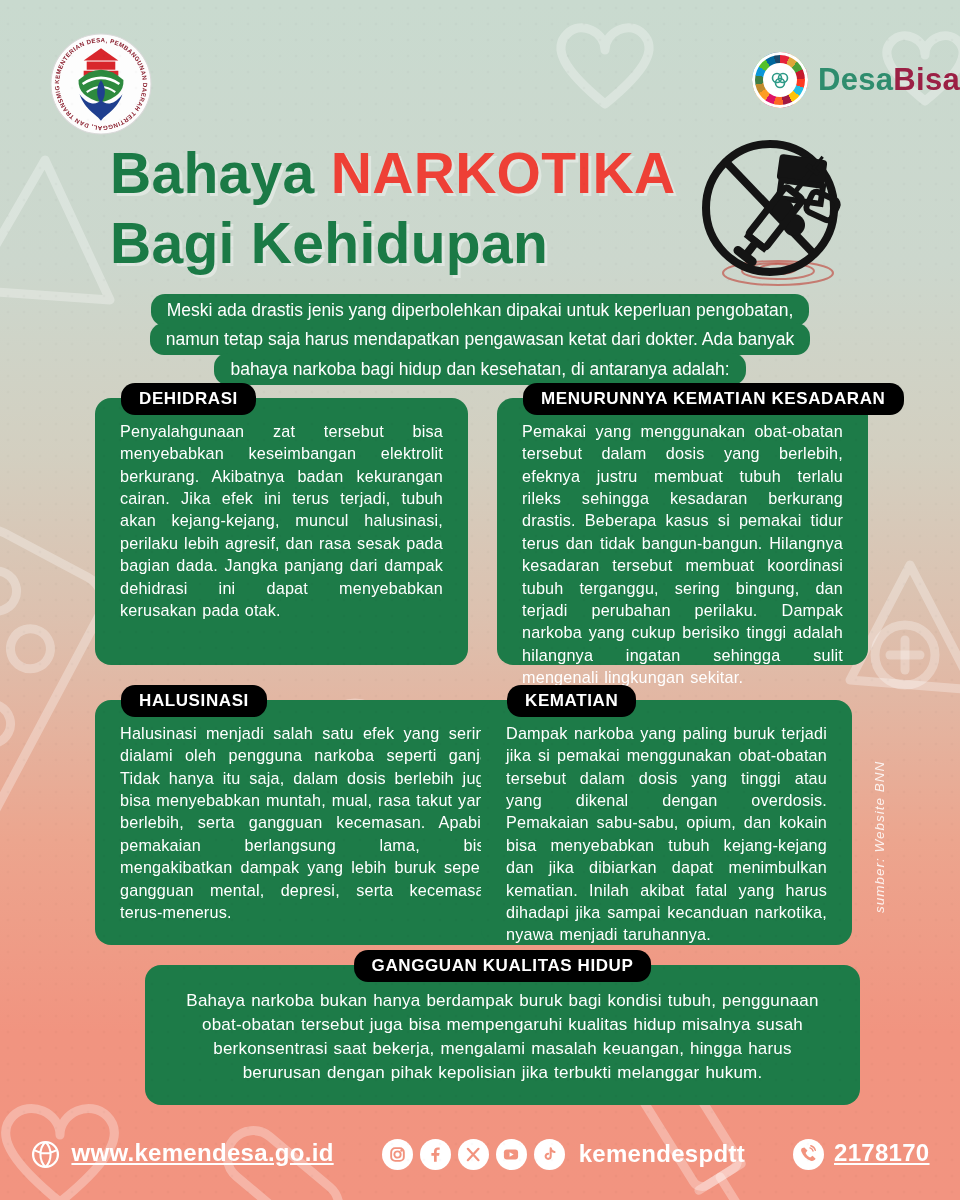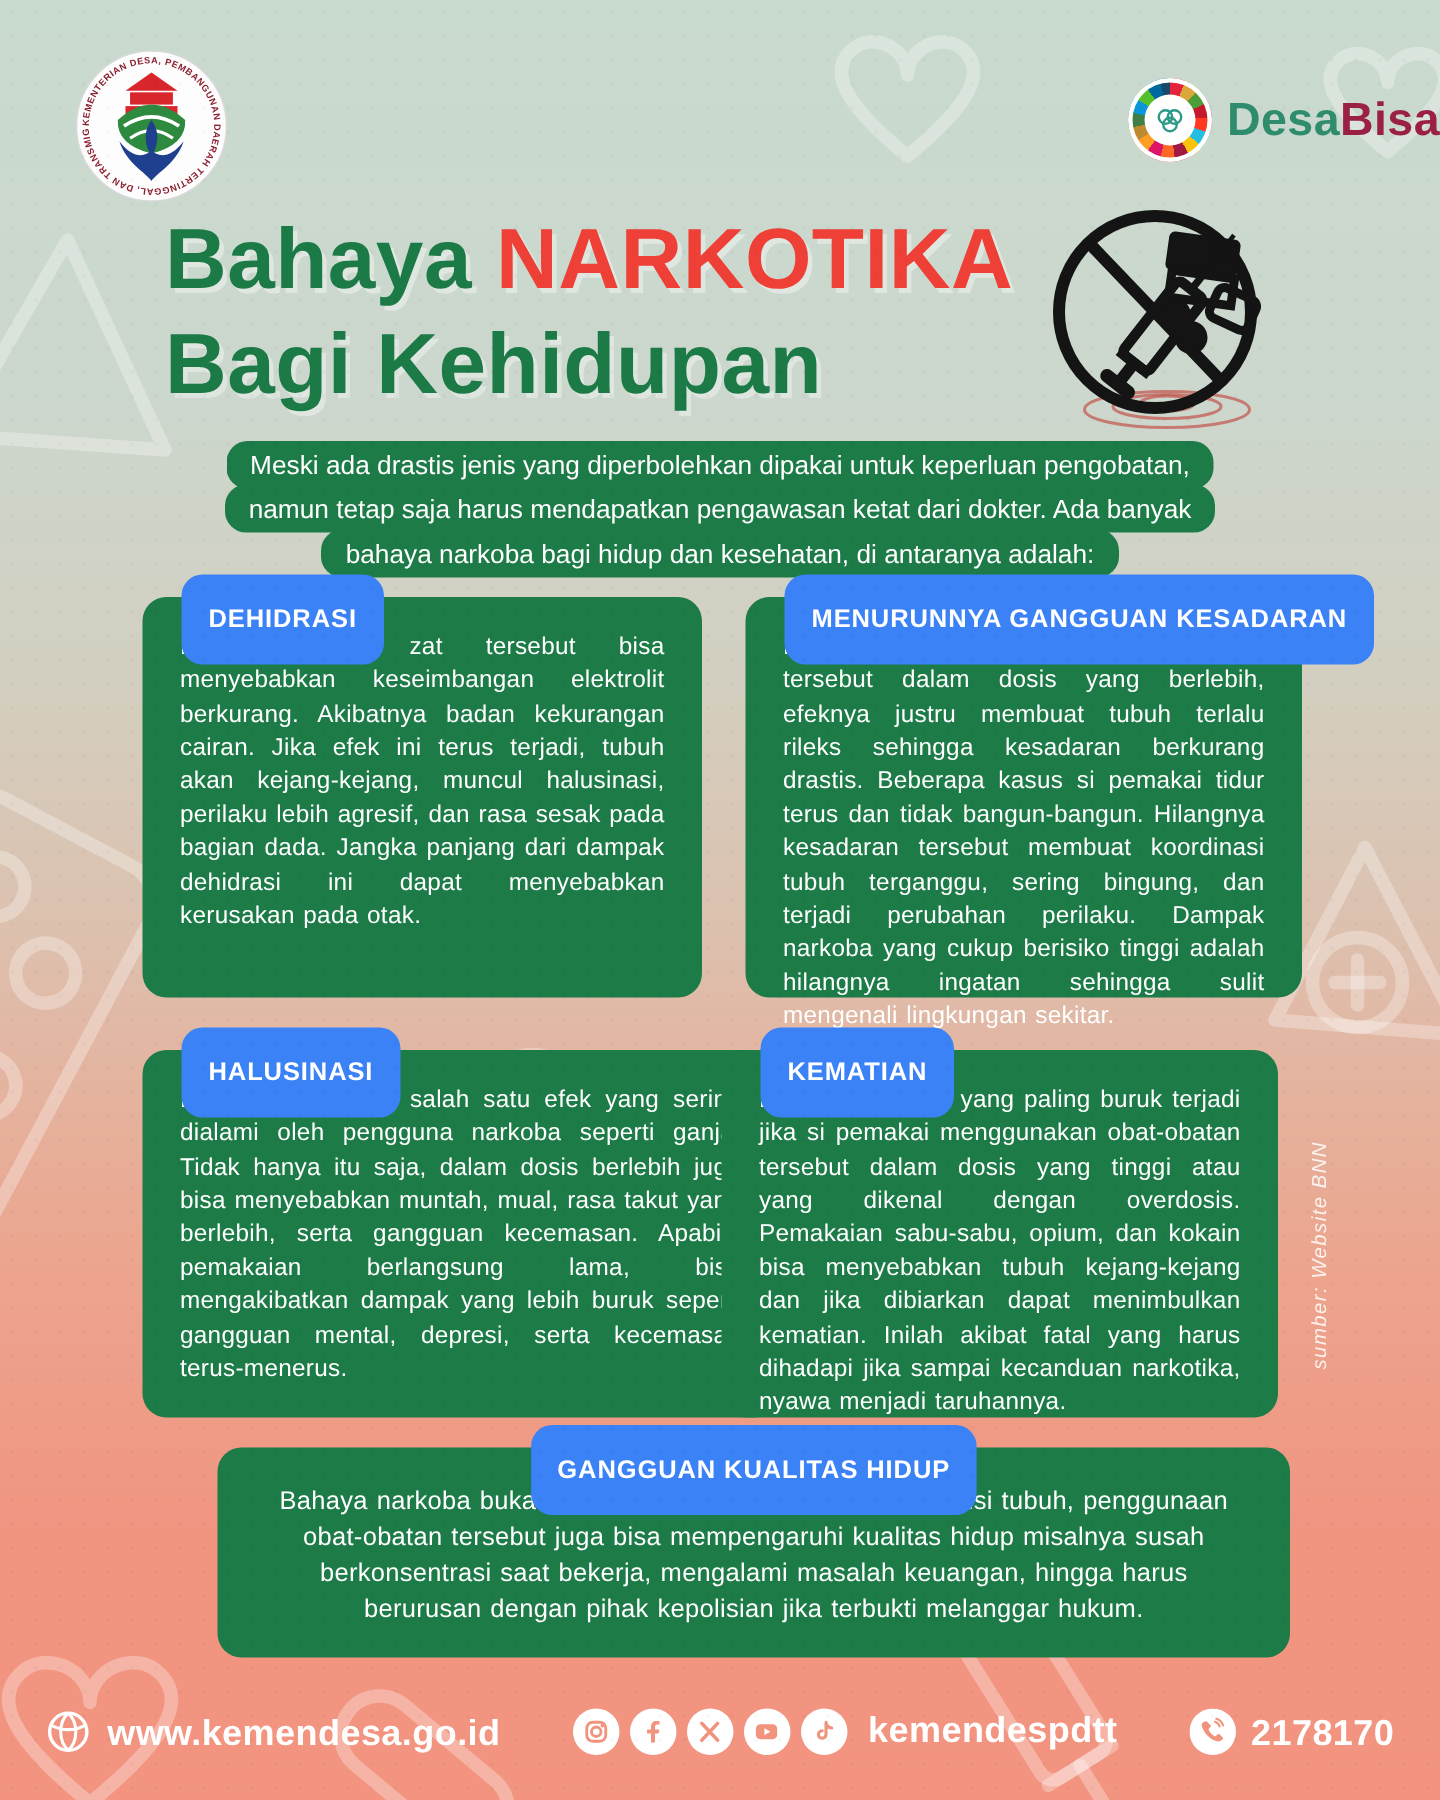--- a/index.html
+++ b/index.html
@@ -47,41 +47,41 @@
   }
 
   
   .card{position:absolute;background:#1d7b48;border-radius:16px;color:#fff;}
   .card-1{left:95px;top:398px;width:373px;height:267px;}
   .card-2{left:497px;top:398px;width:371px;height:267px;}
   .card-3{left:95px;top:700px;width:424px;height:245px;}
   .card-4{left:481px;top:700px;width:371px;height:245px;}
   .card-5{left:145px;top:965px;width:715px;height:140px;}
   .card-pill{
-    position:absolute;top:-15px;left:26px;background:#3b82f6;color:#fff;
-    font-weight:700;font-size:17px;letter-spacing:.6px;padding:20px 18px;
+    position:absolute;top:-15px;left:26px;background:#000000;color:#fff;
+    font-weight:700;font-size:17px;letter-spacing:.6px;padding:6px 18px;
     border-radius:14px;white-space:nowrap;
   }
   .card-pill.centered{left:50%;transform:translateX(-50%);}
   .card-body{
     padding:22px 25px 16px 25px;font-size:16.2px;line-height:1.38;
     text-align:justify;letter-spacing:.2px;word-spacing:1px;
   }
   .card-5 .card-body{text-align:center;font-size:17px;line-height:1.42;padding:24px 30px 16px 30px;}
 
   .source-note{
     position:absolute;left:872px;top:698px;height:215px;
     writing-mode:vertical-rl;transform:rotate(180deg);
     color:rgba(255,255,255,0.85);font-size:13.5px;font-style:italic;letter-spacing:1px;
   }
 
   
   .footer{position:absolute;left:0;bottom:0;width:100%;height:92px;
     display:flex;align-items:center;justify-content:center;color:#fff;}
-  .footer-item{display:flex;align-items:flex-end;gap:10px;}
+  .footer-item{display:flex;align-items:flex-start;gap:10px;text-decoration:underline;}
   .footer-text{font-size:24px;font-weight:600;letter-spacing:.3px;}
   .social-row{display:flex;align-items:center;gap:7px;margin:0 14px 0 48px;}
   .soc{width:31px;height:31px;border-radius:50%;background:#fff;display:flex;align-items:center;justify-content:center;}
   .handle{margin-right:48px;}
 </style>
 </head>
 <body>
 
 <div class="poster">
 
@@ -189,21 +189,21 @@
   <div class="intro-wrap">
     <span class="intro-pill">Meski ada drastis jenis yang diperbolehkan dipakai untuk keperluan pengobatan, namun tetap saja harus mendapatkan pengawasan ketat dari dokter. Ada banyak bahaya narkoba bagi hidup dan kesehatan, di antaranya adalah:</span>
   </div>
 
   <div class="card card-1">
     <div class="card-pill">DEHIDRASI</div>
     <div class="card-body">Penyalahgunaan zat tersebut bisa menyebabkan keseimbangan elektrolit berkurang. Akibatnya badan kekurangan cairan. Jika efek ini terus terjadi, tubuh akan kejang-kejang, muncul halusinasi, perilaku lebih agresif, dan rasa sesak pada bagian dada. Jangka panjang dari dampak dehidrasi ini dapat menyebabkan kerusakan pada otak.</div>
   </div>
 
   <div class="card card-2">
-    <div class="card-pill">MENURUNNYA GANGGUAN KESADARAN</div>
+    <div class="card-pill">MENURUNNYA KEMATIAN KESADARAN</div>
     <div class="card-body">Pemakai yang menggunakan obat-obatan tersebut dalam dosis yang berlebih, efeknya justru membuat tubuh terlalu rileks sehingga kesadaran berkurang drastis. Beberapa kasus si pemakai tidur terus dan tidak bangun-bangun. Hilangnya kesadaran tersebut membuat koordinasi tubuh terganggu, sering bingung, dan terjadi perubahan perilaku. Dampak narkoba yang cukup berisiko tinggi adalah hilangnya ingatan sehingga sulit mengenali lingkungan sekitar.</div>
   </div>
 
   <div class="card card-3">
     <div class="card-pill">HALUSINASI</div>
     <div class="card-body">Halusinasi menjadi salah satu efek yang sering dialami oleh pengguna narkoba seperti ganja. Tidak hanya itu saja, dalam dosis berlebih juga bisa menyebabkan muntah, mual, rasa takut yang berlebih, serta gangguan kecemasan. Apabila pemakaian berlangsung lama, bisa mengakibatkan dampak yang lebih buruk seperti gangguan mental, depresi, serta kecemasan terus-menerus.</div>
   </div>
 
   <div class="card card-4">
     <div class="card-pill">KEMATIAN</div>

